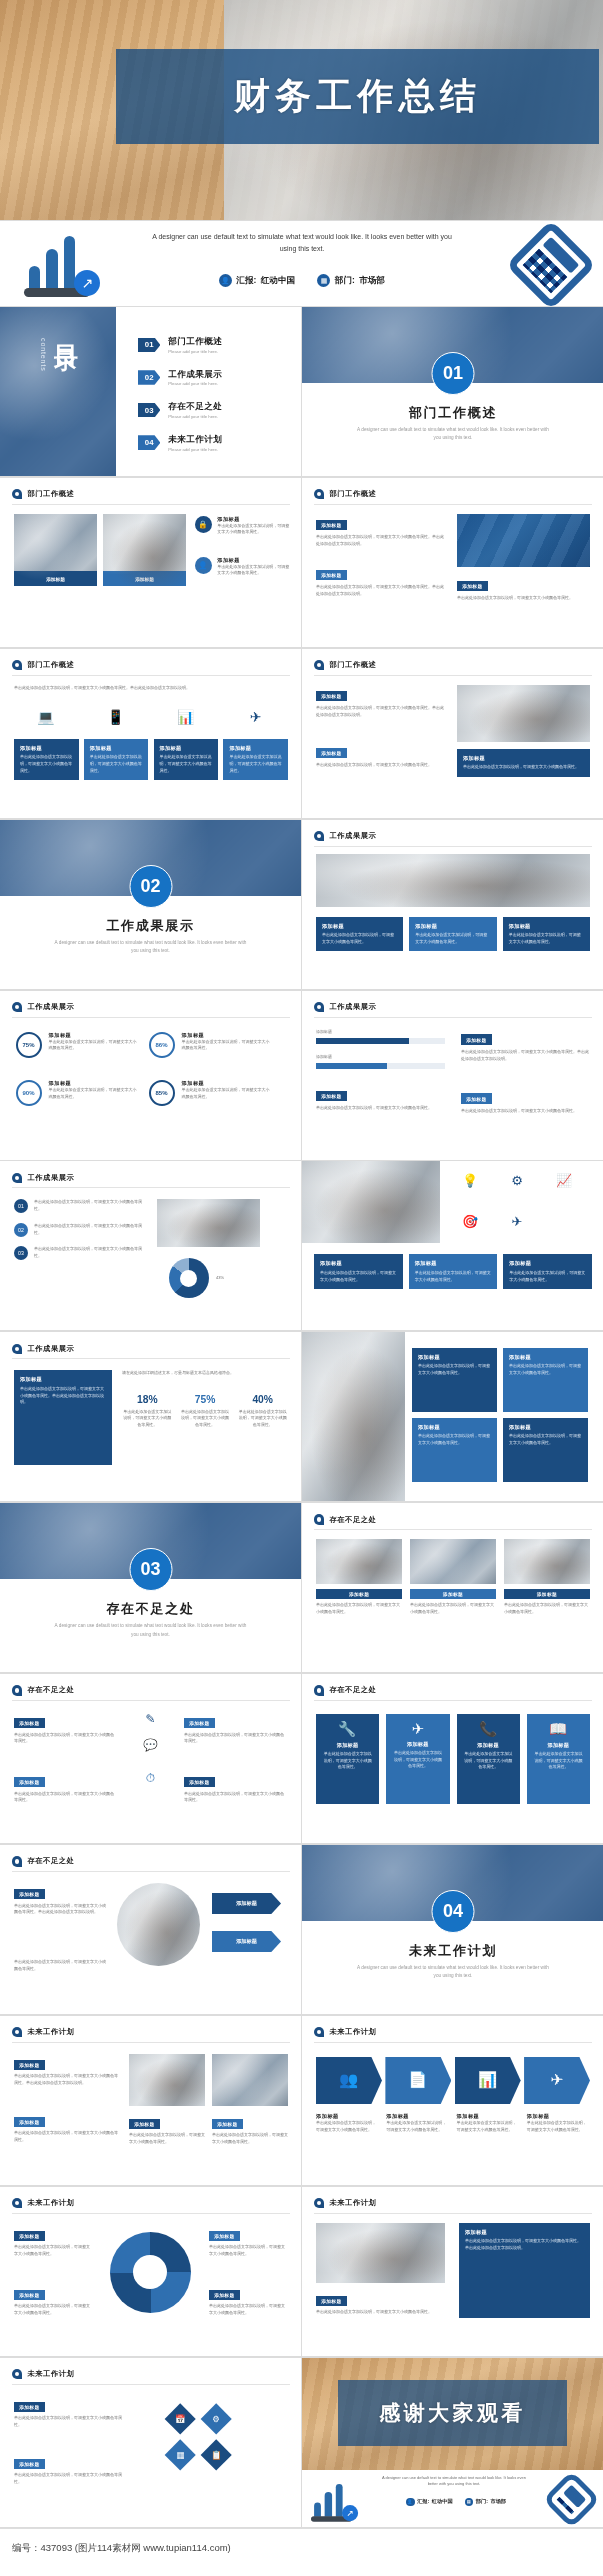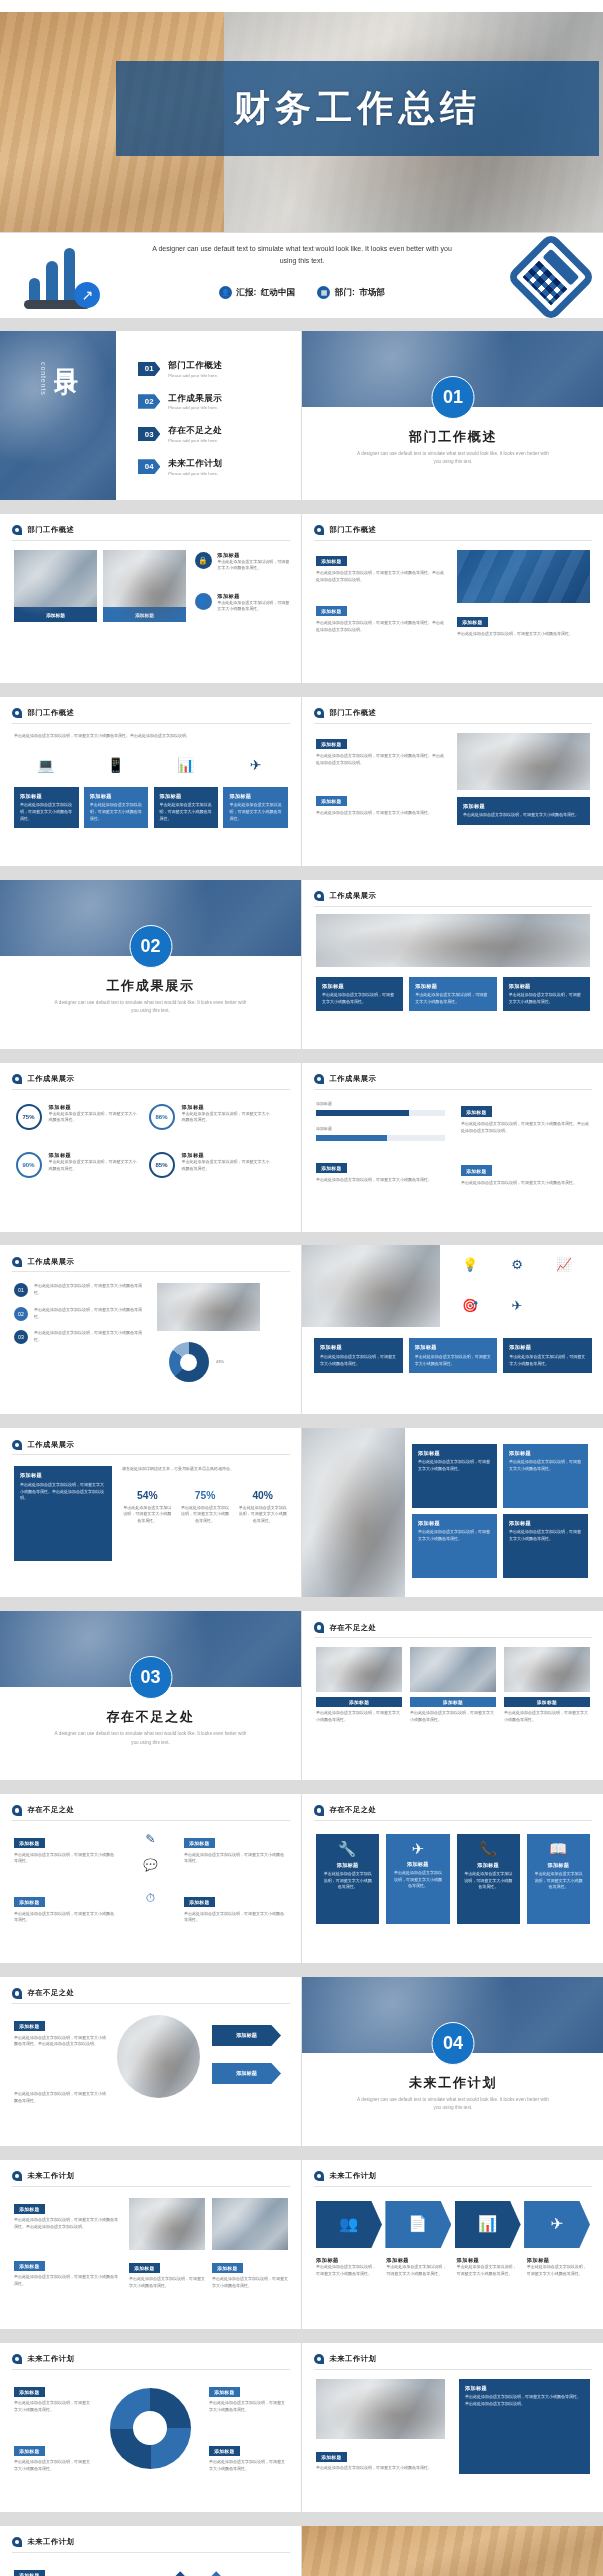--- a/index.html
+++ b/index.html
@@ -4,21 +4,21 @@
 <style>
   * { box-sizing: border-box; margin:0; padding:0; }
   body {
     width:604px; margin:0 auto; background:#fff;
     font-family:"Liberation Sans","DejaVu Sans",sans-serif;
   }
   .page { width:604px; background:#e9e9e9; }
   .grid { display:flex; flex-wrap:wrap; width:604px; background:#dcdcdc; gap:0.9px 0; }
   .slide {
     width:302px; height:170px; background:#fff; position:relative;
-    overflow:hidden; border-right:0.9px solid #dcdcdc; border-bottom:0.9px solid #dcdcdc;margin-top:12px;
+    overflow:hidden; border-right:0.9px solid #dcdcdc; border-bottom:0.9px solid #dcdcdc;
   }
   .slide.full { width:604px; height:221px; border-right:none; }
   .slide.nb { border-right:none; }
 
   
   .photo { position:absolute; overflow:hidden; }
   .ph-desk { background:
       linear-gradient(160deg,#c89a66 0%,#d8ad78 18%,#e0b988 35%,#c9a070 55%,#d6ae7c 75%,#bb8f5d 100%); }
   .ph-desk::after{content:"";position:absolute;inset:0;
     background:repeating-linear-gradient(100deg, rgba(120,80,40,.10) 0 7.8px, rgba(255,255,255,.05) 7.8px 17px);}
@@ -521,21 +521,21 @@
         <span class="c-title">工作成果展示</span>
       </div>
         <div class="c-rule"></div>
       <div class="card" style="position:absolute;left:14px;top:38px;width:98px;height:95px;">
         <h4>添加标题</h4>
         <div class="ptxt w">单击此处添加合适文字加以说明，可调整文字大小或颜色等属性。单击此处添加合适文字加以说明。</div>
       </div>
       <div class="ptxt" style="position:absolute;left:122px;top:38px;width:166px;">请在此处添加详细描述文本，尽量与标题文本语言风格相符合。</div>
       <div style="position:absolute;left:122px;top:62px;width:166px;display:flex;gap:7px;text-align:center;">
         <div style="flex:1">
-          <div style="font-size:10.3px;font-weight:bold;color:#1b4c80;">54%</div>
+          <div style="font-size:10.3px;font-weight:bold;color:#1b4c80;">18%</div>
           <div class="ptxt" style="margin-top:3.4px">单击此处添加合适文字加以说明，可调整文字大小或颜色等属性。</div>
           </div>
         <div style="flex:1">
           <div style="font-size:10.3px;font-weight:bold;color:#2f6fb0;">75%</div>
           <div class="ptxt" style="margin-top:3.4px">单击此处添加合适文字加以说明，可调整文字大小或颜色等属性。</div>
           </div>
         <div style="flex:1">
           <div style="font-size:10.3px;font-weight:bold;color:#1b4c80;">40%</div>
           <div class="ptxt" style="margin-top:3.4px">单击此处添加合适文字加以说明，可调整文字大小或颜色等属性。</div>
           </div>
@@ -801,20 +801,23 @@
             <span>▦</span>
           </div>
         <div class="diamond">
             <span>📋</span>
           </div>
       </div>
     </div>
 
     <div class="slide nb">
       <div class="photo ph-desk" style="left:0;top:0;width:302px;height:112px;"></div>
+      <div class="ty-band">
+        <div class="ty-title">感谢大家观看</div>
+      </div>
       <div class="ptxt" style="position:absolute;left:76px;top:117px;width:152px;text-align:center;font-size:4px;">A designer can use default text to simulate what text would look like. It looks even better with you using this text.</div>
       <div style="position:absolute;left:85px;top:140px;width:138px;display:flex;justify-content:center;gap:12px;">
         <div class="meta-item" style="font-size:5.2px;gap:2.6px;">
           <span class="meta-dot" style="width:8.6px;height:8.6px;font-size:4.3px">👤</span>
           <span>汇报:</span>
           <span>红动中国</span>
           </div>
         <div class="meta-item" style="font-size:5.2px;gap:2.6px;">
           <span class="meta-dot" style="width:8.6px;height:8.6px;font-size:4.3px">▦</span>
           <span>部门:</span>
@@ -826,14 +829,17 @@
           <i class="b2"></i>
           <i class="b3"></i>
           <div class="base"></div>
         <div class="arrow">↗</div>
       </div>
       <div class="calcicon" style="right:12px;bottom:7px;top:auto;width:41px;height:41px;border-width:5.2px;"></div>
     </div>
 
   </div>
 
+  <div class="footer">
+    <span>编号：437093 (图片114素材网 www.tupian114.com)</span>
+  </div>
 </div>
 
 
 </body></html>

